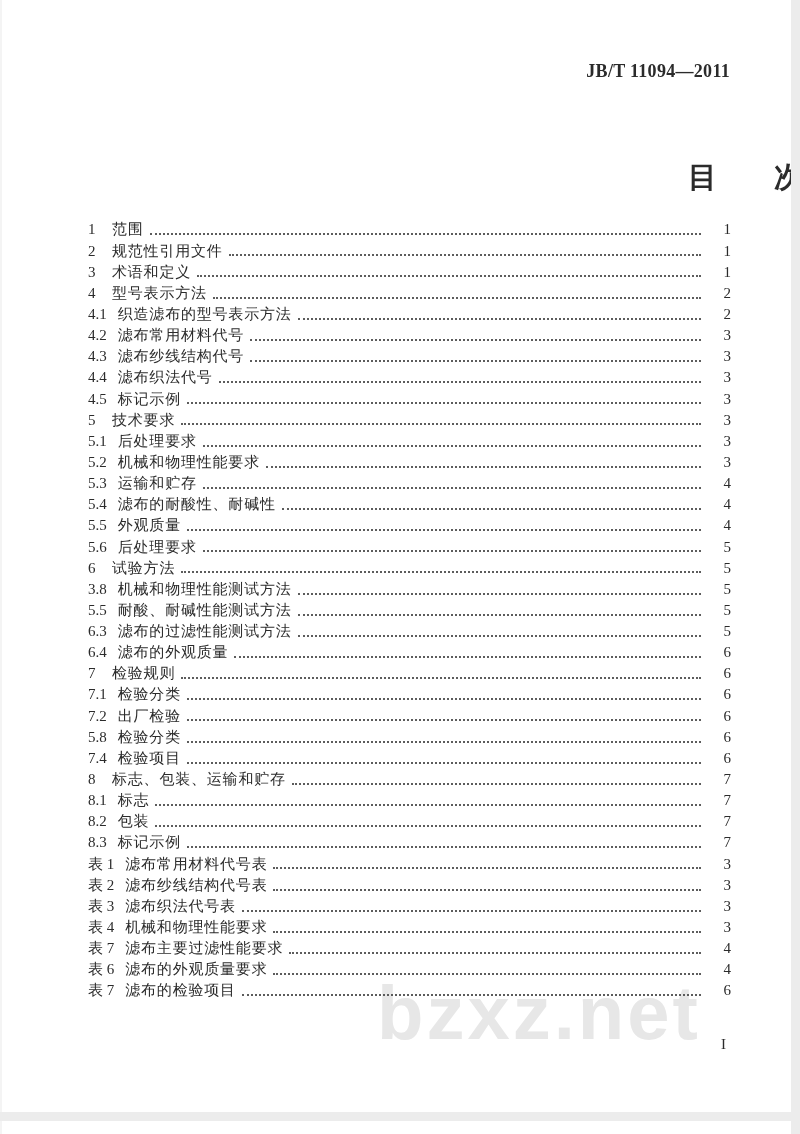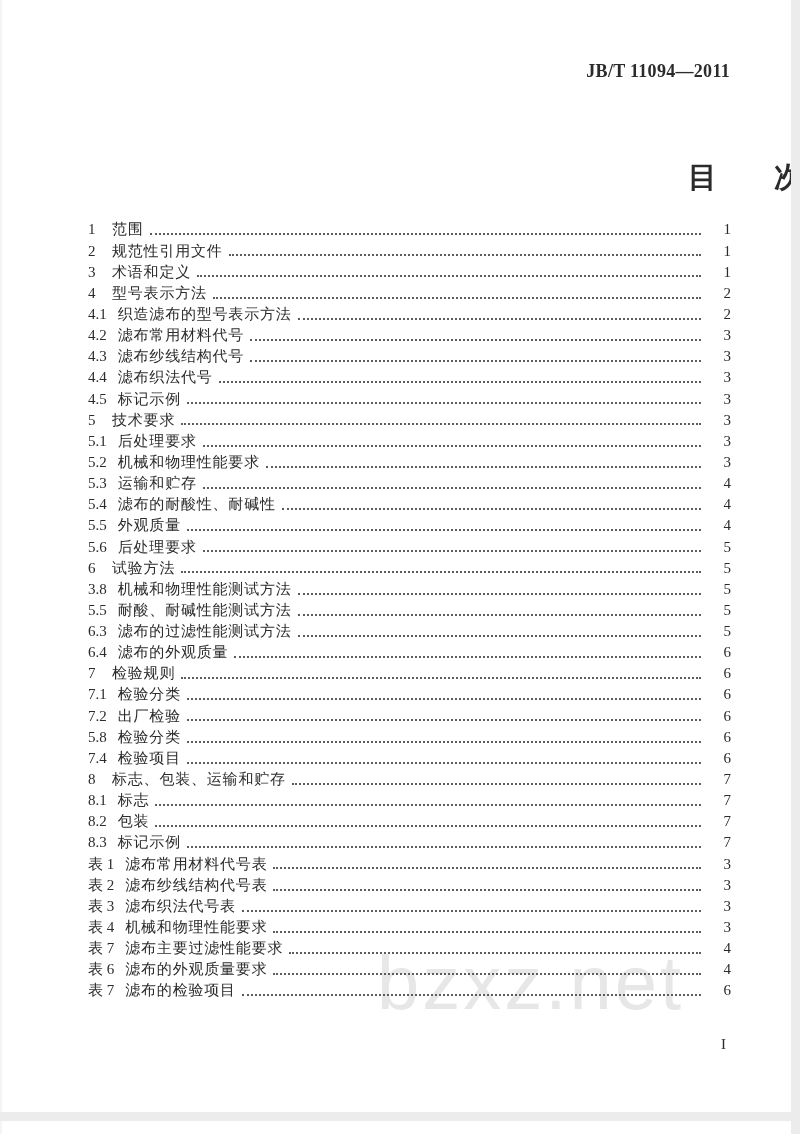--- a/index.html
+++ b/index.html
@@ -76,23 +76,23 @@
     align-self: flex-end;
   }
   .toc-page {
     min-width: 26px;
     text-align: right;
     white-space: pre;
   }
   .watermark {
     position: absolute;
     left: 377px;
-    top: 945px;
+    top: 975px;
     font-size: 76px;
-    font-weight: normal;
+    font-weight: bold;
     font-family: "Liberation Sans", "DejaVu Sans", sans-serif;
     color: var(--watermark-color);
     letter-spacing: 3px;
     z-index: 1;
     line-height: 1;
     user-select: none;
   }
   .folio {
     position: absolute;
     top: 1036px;

